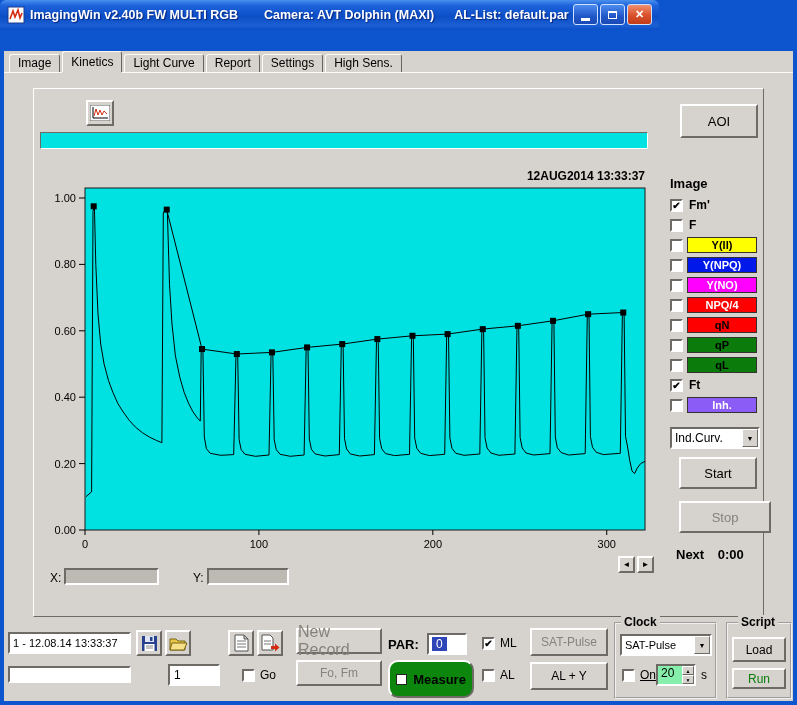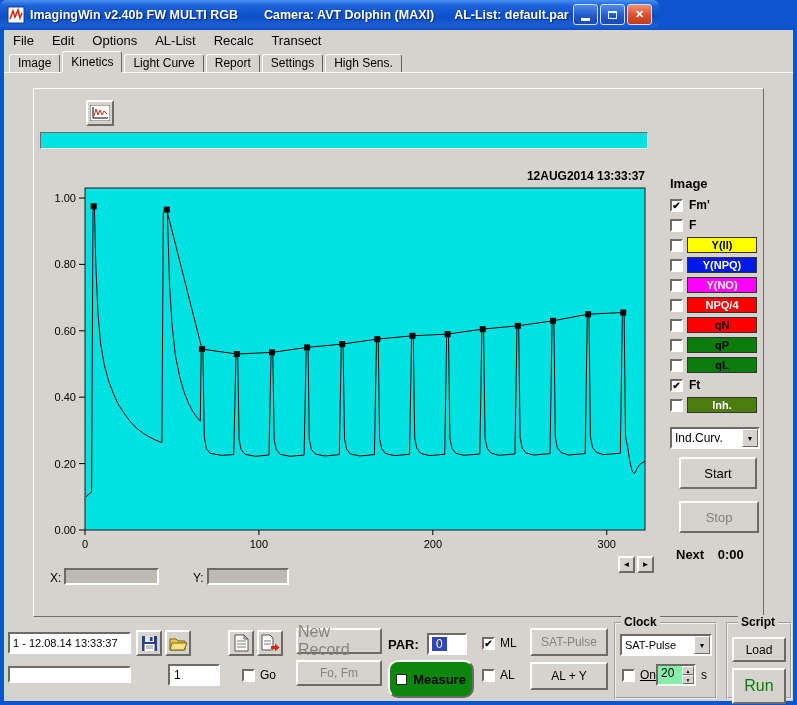--- a/index.html
+++ b/index.html
@@ -117,28 +117,20 @@
         </span>
       <span class="winbtn">
           <span class="glyph-max"></span>
         </span>
       <span class="winbtn close">
           <span>✕</span>
         </span>
     </span>
   </div>
 
-  <div id="menubar">
-      <div class="menu-item">File</div>
-      <div class="menu-item">Edit</div>
-      <div class="menu-item">Options</div>
-      <div class="menu-item">AL-List</div>
-      <div class="menu-item">Recalc</div>
-      <div class="menu-item">Transect</div>
-    </div>
 
   <div id="tabstrip">
       <div class="tab">Image</div>
       <div class="tab active">Kinetics</div>
       <div class="tab">Light Curve</div>
       <div class="tab">Report</div>
       <div class="tab">Settings</div>
       <div class="tab">High Sens.</div>
     </div>
 
@@ -150,20 +142,21 @@
     <svg width="20" height="16" viewBox="0 0 20 16">
       <rect x="0" y="0" width="20" height="16" fill="#ffffff" stroke="#555"></rect>
       <line x1="3" y1="2" x2="3" y2="13" stroke="#000"></line>
       <line x1="3" y1="13" x2="18" y2="13" stroke="#000"></line>
       <polyline points="4,11 6,4 8,10 10,5 12,10 14,6 17,9" fill="none" stroke="#d42a10"></polyline>
     </svg>
   </div>
 
   <div class="abs" style="left:40px;top:132px;width:608px;height:17px;background:#00E2E2;border:1px solid;border-color:#6E6B66 #fff #fff #6E6B66;"></div>
 
+  <div class="abs raised btn" style="left:680px;top:104px;width:78px;height:34px;">AOI</div>
 
   <svg id="chart-svg" class="abs" style="left:40px;top:168px;" width="622" height="392">
       <rect x="45" y="20" width="560" height="342" fill="#00E2E2" stroke="#1a1a1a" stroke-width="1"></rect>
       <line x1="39" x2="45" y1="362" y2="362" stroke="#000"></line>
       <text x="36" y="366" text-anchor="end" font-size="11" fill="#000">0.00</text>
       <line x1="39" x2="45" y1="295.6" y2="295.6" stroke="#000"></line>
       <text x="36" y="299.6" text-anchor="end" font-size="11" fill="#000">0.20</text>
       <line x1="39" x2="45" y1="229.2" y2="229.2" stroke="#000"></line>
       <text x="36" y="233.2" text-anchor="end" font-size="11" fill="#000">0.40</text>
       <line x1="39" x2="45" y1="162.8" y2="162.8" stroke="#000"></line>
@@ -238,32 +231,32 @@
         <div class="sel-row">
           <span class="cb"></span>
           <span class="chip" style="background: rgb(11, 123, 11); color: rgb(0, 0, 0);">qL</span>
         </div>
         <div class="sel-row">
           <span class="cb">✔</span>
           <span class="chip plain" style="color: rgb(0, 0, 0);">Ft</span>
         </div>
         <div class="sel-row">
           <span class="cb"></span>
-          <span class="chip" style="background: #4d7c0f; color: rgb(255, 255, 255);">Inh.</span>
+          <span class="chip" style="background: #8b5cf6; color: rgb(255, 255, 255);">Inh.</span>
         </div>
       </div>
   </div>
 
   <div class="abs combo" style="left:670px;top:427px;width:90px;height:22px;">
     <span class="cval" style="font-size:12px;">Ind.Curv.</span>
     <span class="carw">▼</span>
   </div>
 
   <div class="abs raised btn" style="left:679px;top:457px;width:78px;height:32px;">Start</div>
-  <div class="abs raised btn disabled" style="left:679px;top:501px;width:80px;height:32px;text-align:right;">Stop</div>
+  <div class="abs raised btn disabled" style="left:679px;top:501px;width:92px;height:32px;text-align:right;">Stop</div>
 
   <div class="abs" style="left:676px;top:547px;font-size:13px;font-weight:bold;color:#000;">
     <span>Next</span>
     <span style="margin-left:10px;">0:00</span>
   </div>
 
   <div class="abs raised btn arrowbtn" style="left:618px;top:556px;">
       <span>◄</span>
     </div>
   <div class="abs raised btn arrowbtn" style="left:637px;top:556px;">
@@ -362,15 +355,15 @@
     <span class="sbtns">
       <div>▲</div>
       <div>▼</div>
     </span>
   </div>
   <span class="lbl" style="left:701px;top:668px;">s</span>
 
   <div class="abs groupbox" style="left:726px;top:622px;width:66px;height:77px;"></div>
   <span class="grouplabel" style="left:738px;top:615px;">Script</span>
   <div class="abs raised btn" style="left:732px;top:637px;width:54px;height:25px;font-size:12px;">Load</div>
-  <div class="abs raised btn" style="left:732px;top:668px;width:54px;height:36px;font-size:16px;color:#0A7D0A;">Run</div>
+  <div class="abs raised btn" style="left:732px;top:668px;width:54px;height:21px;font-size:12px;color:#0A7D0A;">Run</div>
 
 </div>
 
 </body></html>

